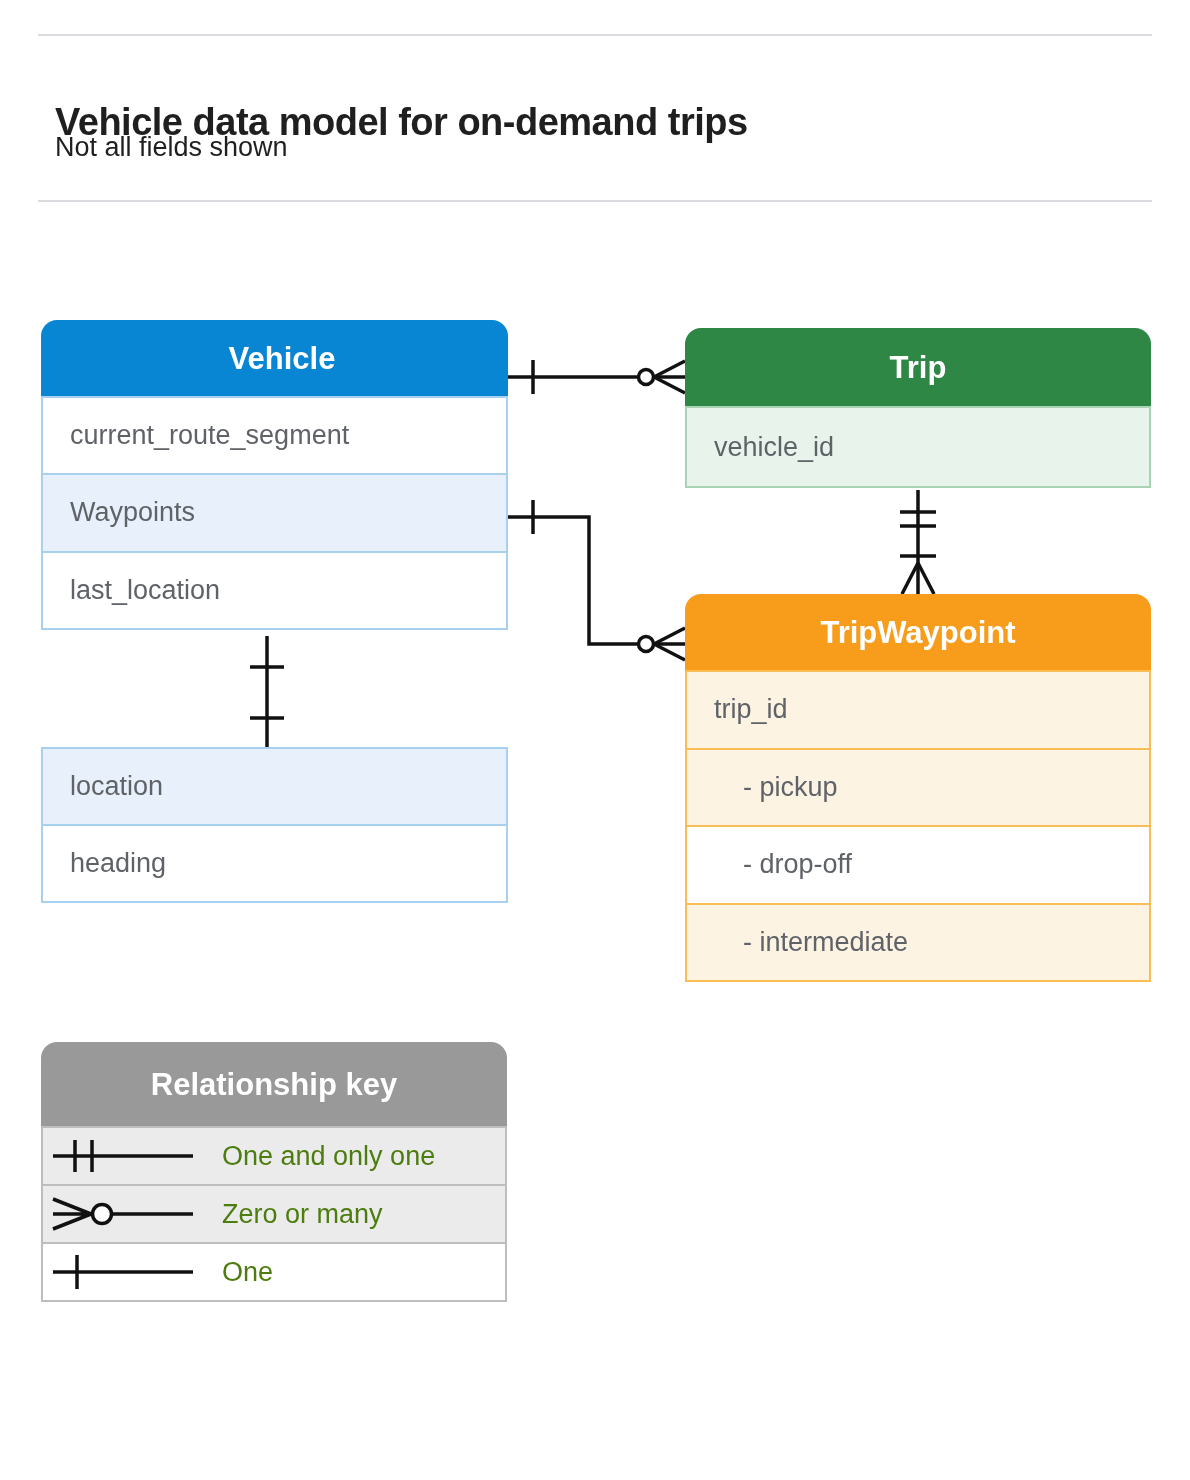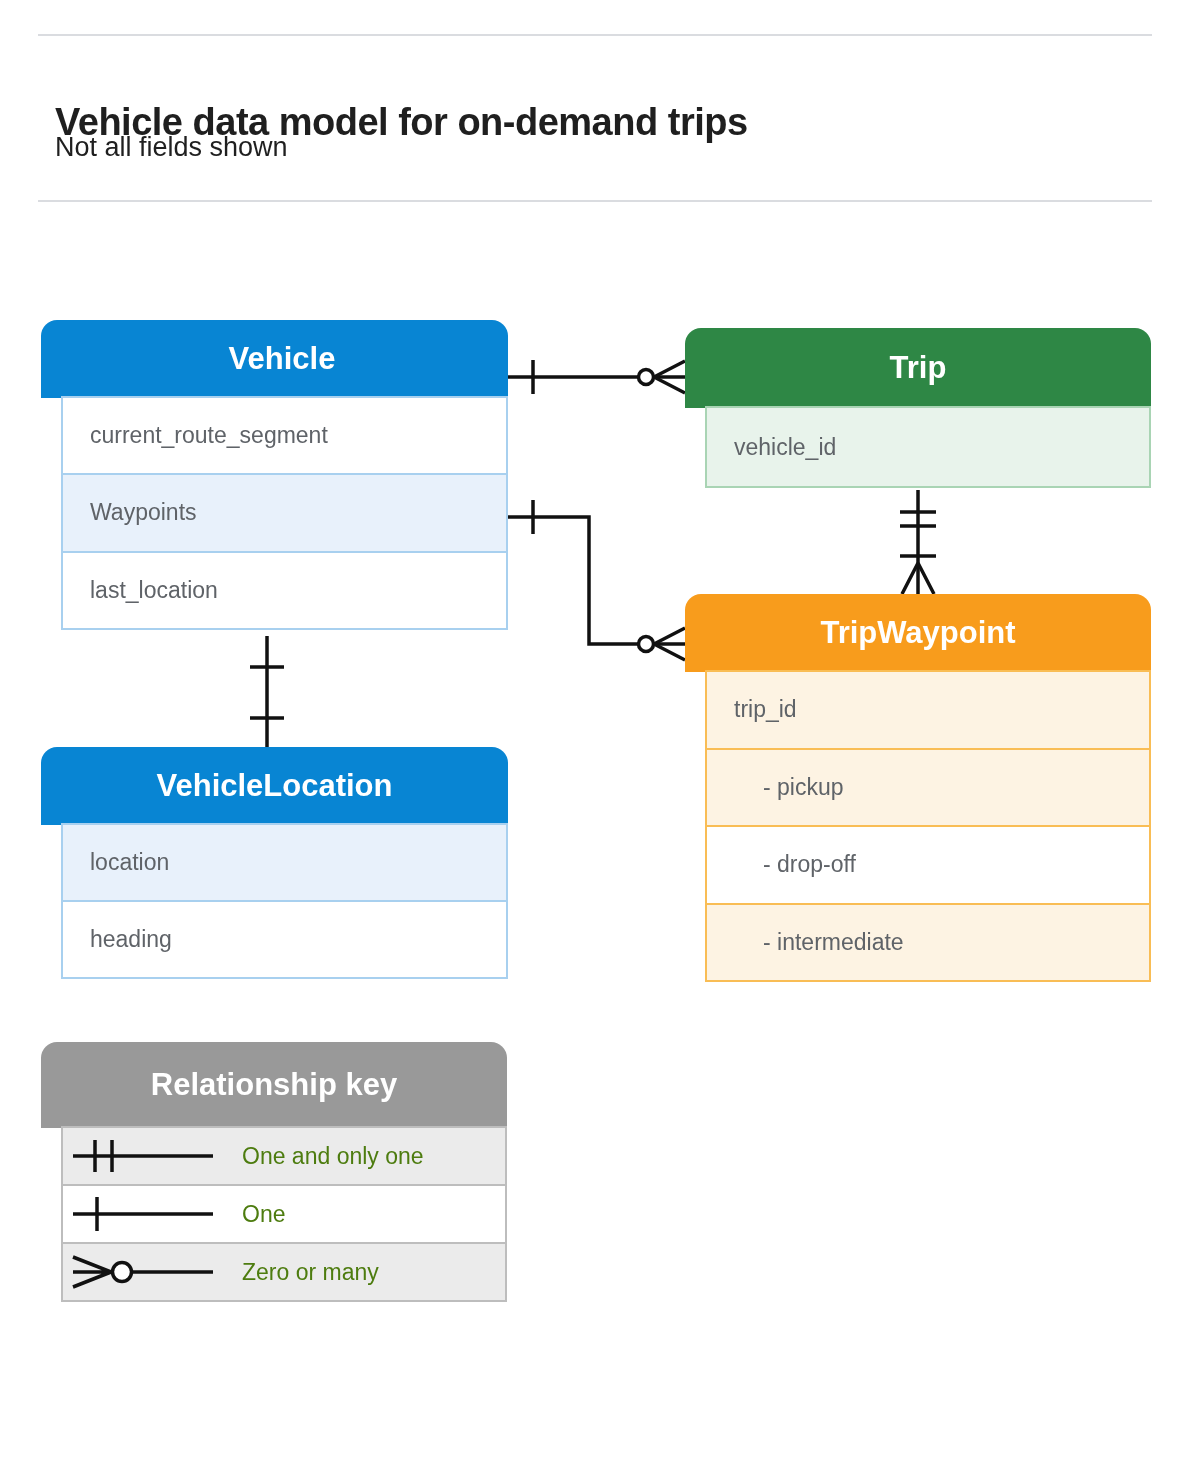--- a/index.html
+++ b/index.html
@@ -20,22 +20,22 @@
 
   .table{position:absolute;}
   .table .hd{
     color:#fff;font-weight:bold;font-size:31px;
     display:flex;align-items:center;justify-content:center;
     border-radius:16px 16px 0 0;
   }
   .table .row{
     box-sizing:border-box;background:#fff;
     display:flex;align-items:center;
-    padding-left:27px;font-size:23px;color:#5f6368;
-    border:2px solid #000;margin-top:-2px;margin-left:20px;
+    padding-left:27px;font-size:27px;color:#5f6368;
+    border:2px solid #000;margin-top:-2px;
   }
   .table .row:first-of-type{margin-top:0;}
   .table .row.indent{padding-left:56px;}
 
   
   #tbl-vehicle{left:41px;top:320px;width:467px;}
   #tbl-vehicle .hd{height:78px;background:#0885d3;padding-left:15px;}
   #tbl-vehicle .row{border-color:#a8d0ef;height:79.3px;}
   #tbl-vehicle .row.shaded{background:#e8f1fb;}
 
@@ -134,50 +134,49 @@
     </div>
   <div class="row indent">
       <span>- drop-off</span>
     </div>
   <div class="row shaded indent">
       <span>- intermediate</span>
     </div>
 </div>
 
 <div class="table" id="tbl-vehiclelocation">
-  <div class="hd">VehicleLocation</div>
   <div class="row shaded">
       <span>location</span>
     </div>
   <div class="row">
       <span>heading</span>
     </div>
 </div>
 
 <div class="table" id="tbl-key">
   <div class="hd">Relationship key</div>
 
   <div class="row shaded">
     <svg class="sym" width="155" height="60" viewBox="0 0 155 60">
       <path d="M 8 30 H 148"></path>
         <path d="M 30 14 V 46 M 47 14 V 46"></path>
     </svg>
     <span class="key-label">One and only one</span>
   </div>
 
-  <div class="row">
-    <svg class="sym" width="155" height="60" viewBox="0 0 155 60">
-      <path d="M 8 30 H 148"></path>
-        <path d="M 32 13 V 47"></path>
-    </svg>
-    <span class="key-label">One</span>
-  </div>
-
   <div class="row shaded">
     <svg class="sym" width="155" height="60" viewBox="0 0 155 60">
       <path d="M 8 15 L 46 30 M 8 45 L 46 30 M 8 30 H 46"></path>
       <circle cx="57" cy="30" r="9.5"></circle>
       <path d="M 67 30 H 148"></path>
     </svg>
     <span class="key-label">Zero or many</span>
   </div>
 
+  <div class="row">
+    <svg class="sym" width="155" height="60" viewBox="0 0 155 60">
+      <path d="M 8 30 H 148"></path>
+        <path d="M 32 13 V 47"></path>
+    </svg>
+    <span class="key-label">One</span>
+  </div>
+
 </div>
 
 </body></html>

